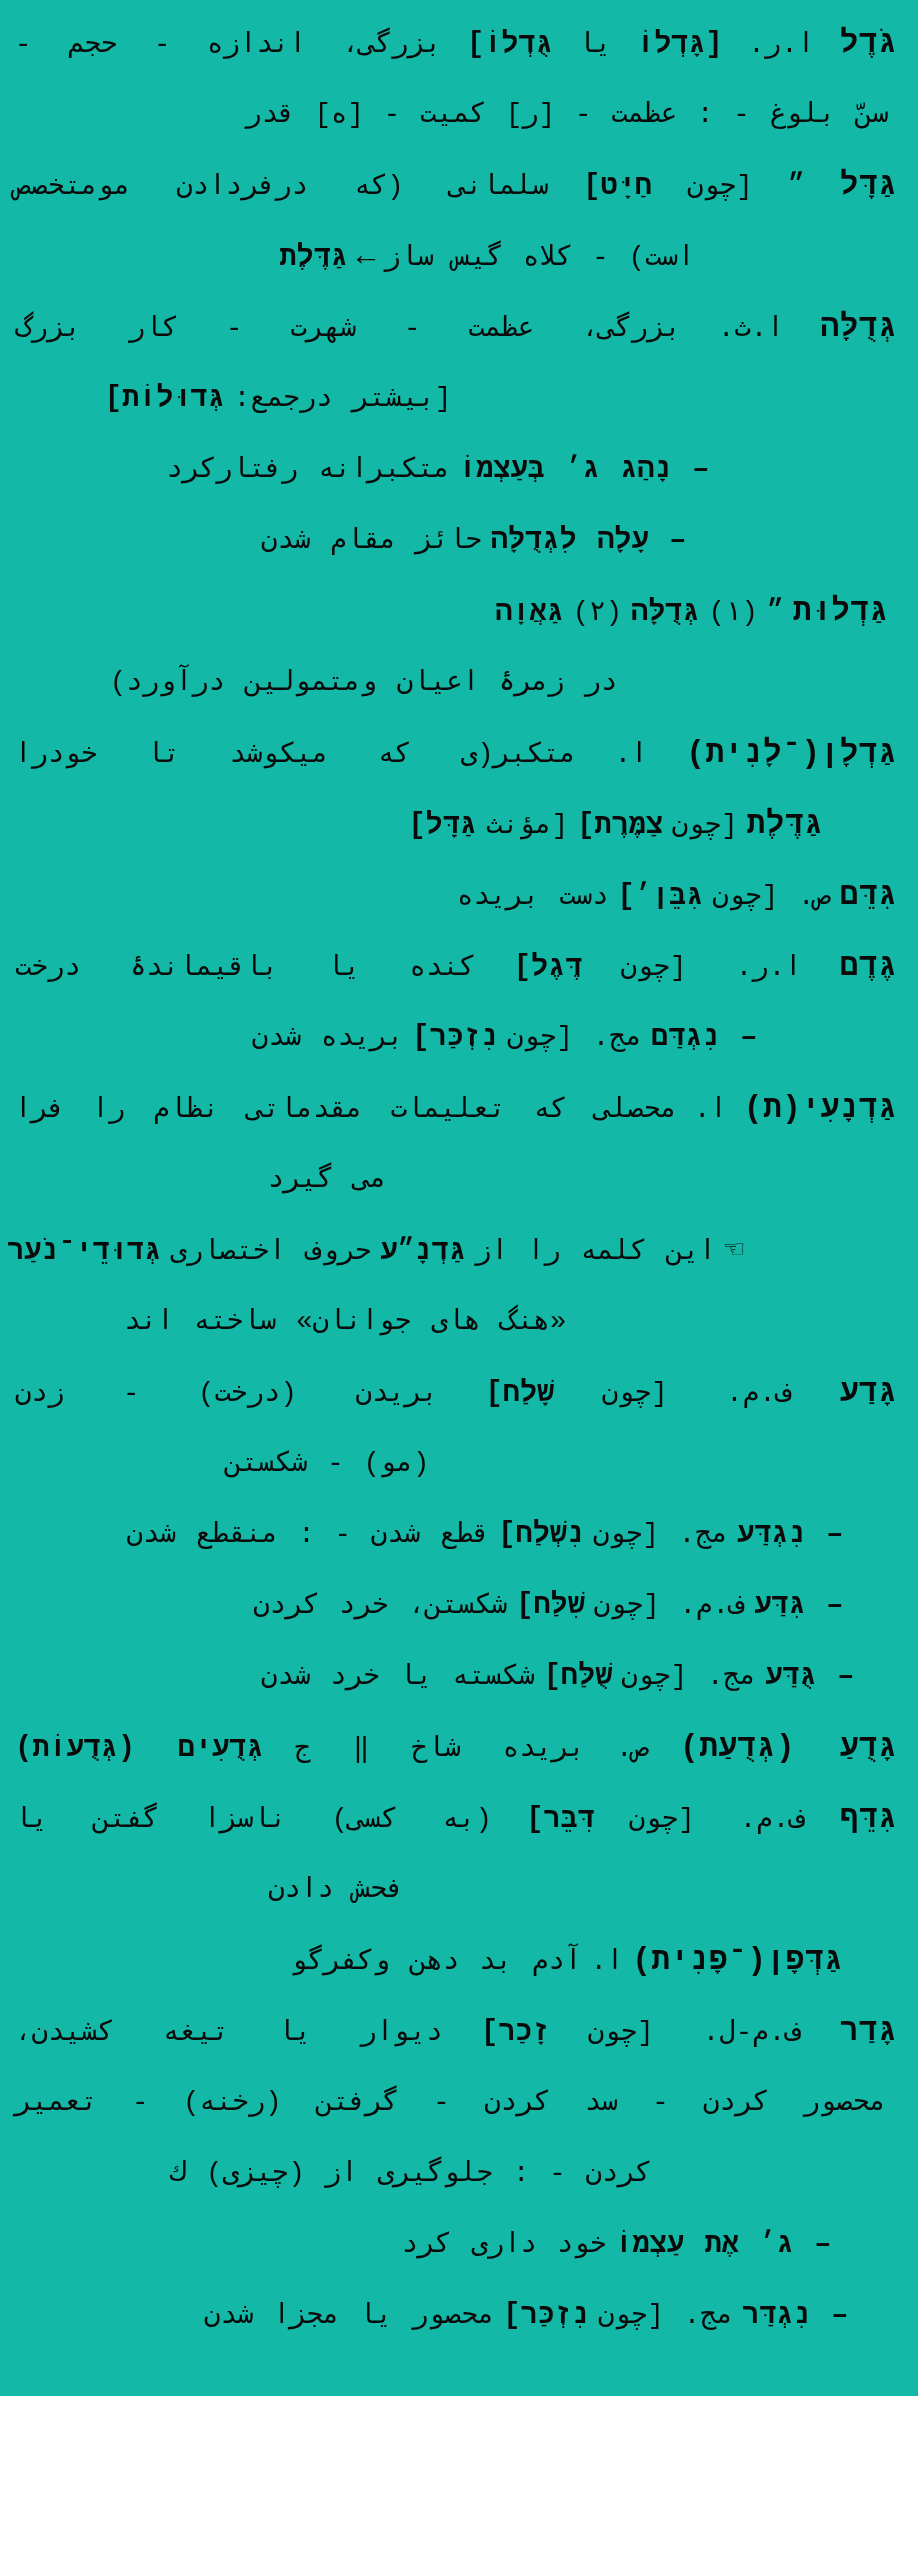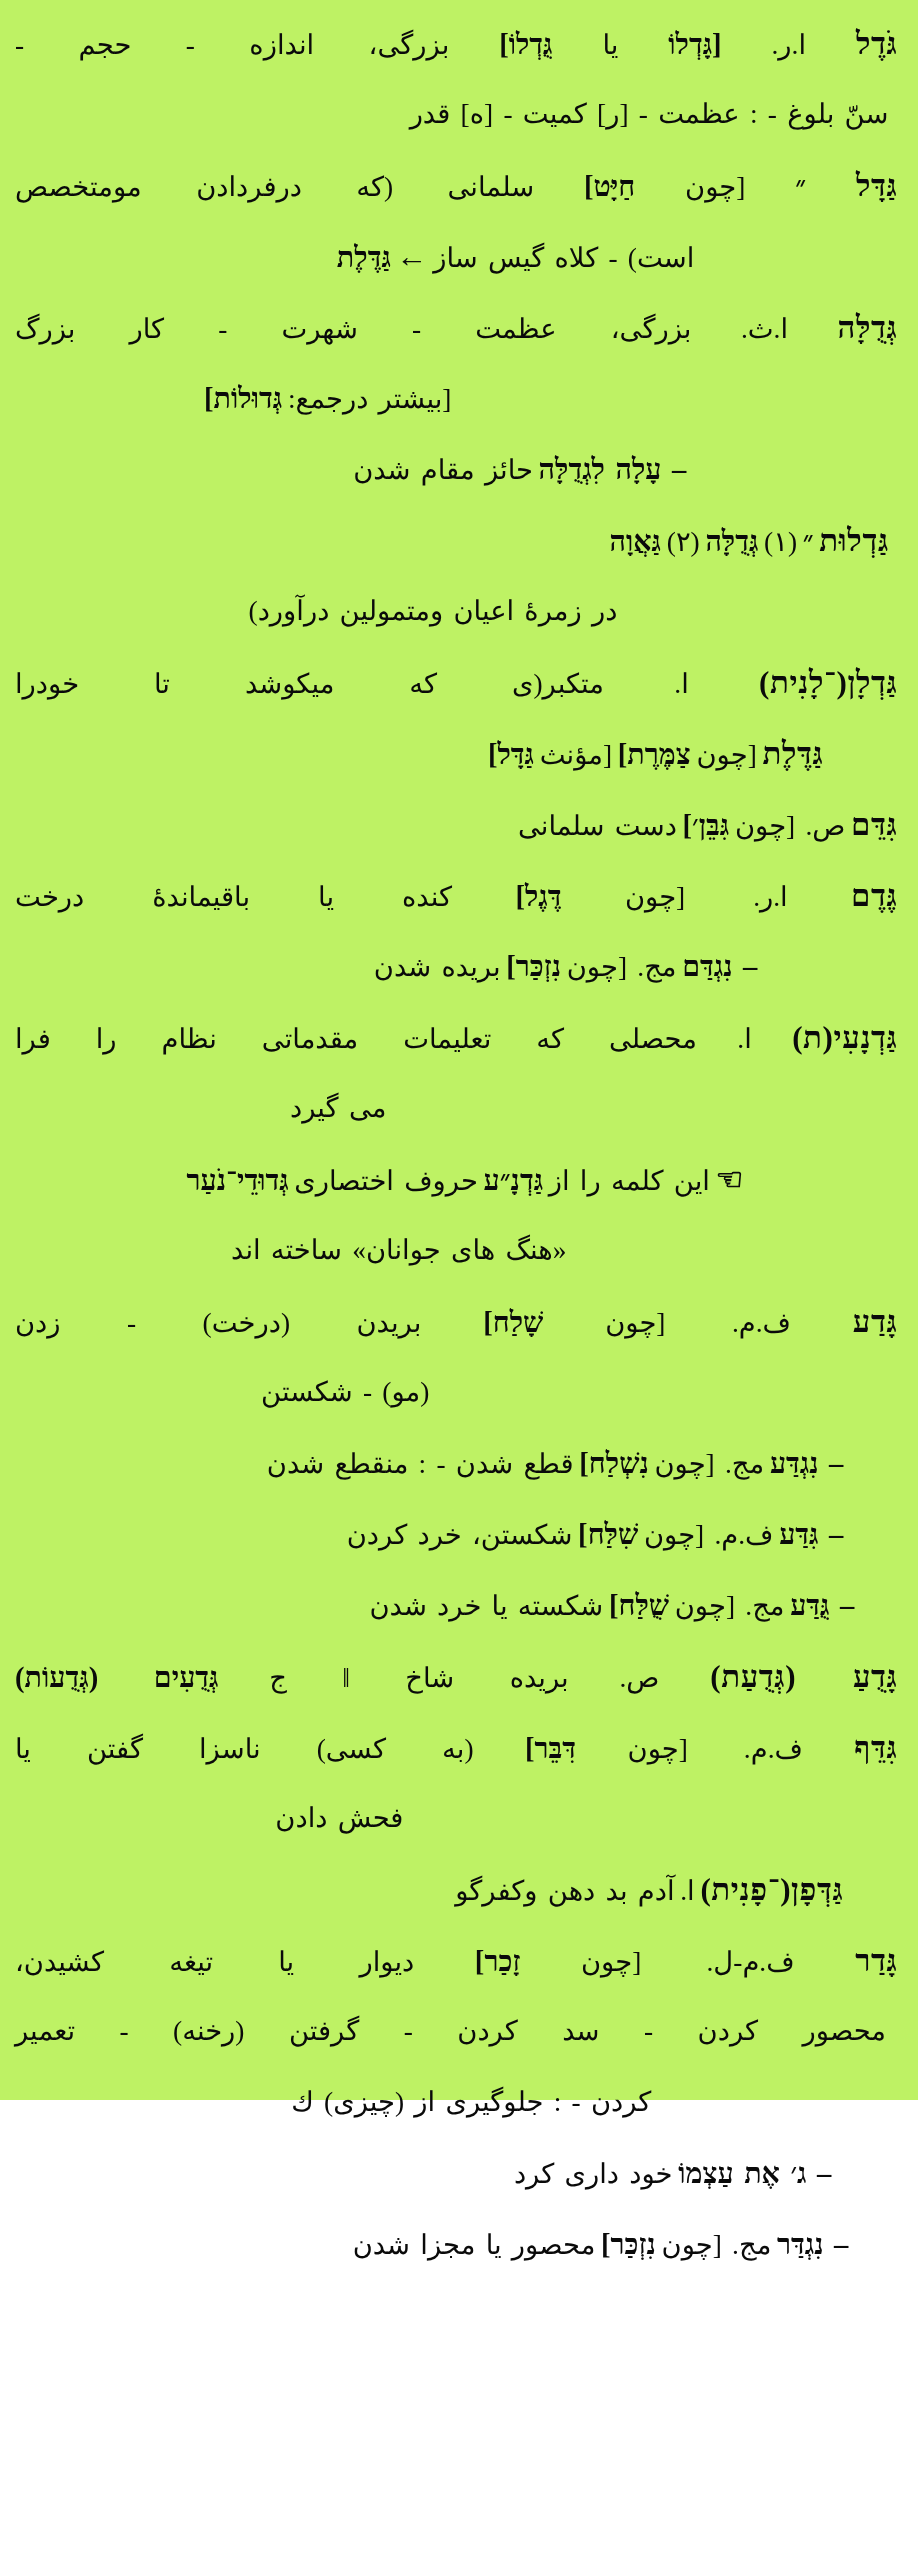--- a/index.html
+++ b/index.html
@@ -1,24 +1,24 @@
 <!DOCTYPE html>
 <html lang="fa" style="font-size:9.1px"><head>
 <meta charset="utf-8">
 <style>
   html, body { margin: 0; padding: 0; background: #ffffff; }
   body { width: 918px; height: 2576px; overflow: hidden; }
   .page {
     box-sizing: border-box;
-    width: 918px; height: 2100px;
+    width: 918px; height: 2396px;
     padding: 8px 20.6px 0 15px;
     direction: rtl;
-    font-family: Liberation Serif, serif;
+    font-family: Liberation Mono, monospace;
     color: #0a0a0a;
-    background: #bef264;
+    background: #14b8a6;
   }
   .line {
     height: 71px;
     line-height: 71px;
     text-align: right;
     white-space: nowrap;
     word-spacing: 3.4px;
   }
   .line.justify {
     text-align: justify;
@@ -35,26 +35,27 @@
 <body>
 
 <div class="page">
   <div class="column">
       <div class="line justify" style="margin-right: 0px;"><span class="seg hw">גֹּדֶל</span> <span class="seg fa">ا.ر.</span> <span class="seg he">[גָּדְלוֹ</span> <span class="seg fa">یا</span> <span class="seg he">גֻּדְלוֹ]</span> <span class="seg fa">بزرگی، اندازه - حجم -</span> </div>
       <div class="line" style="margin-right: 9px;"><span class="seg fa">سنّ بلوغ - : عظمت - [ر] کمیت - [ه] قدر</span> </div>
       <div class="line justify" style="margin-right: 0px;"><span class="seg hw">גַּדָּל</span> <span class="seg he">״</span> <span class="seg fa">[چون</span> <span class="seg he">חַיָּט]</span> <span class="seg fa">سلمانی (که درفردادن مومتخصص</span> </div>
       <div class="line" style="margin-right: 203px;"><span class="seg fa">است) - کلاه گیس ساز</span> <span class="seg sym">←</span> <span class="seg he">גַּדֶּלֶת</span> </div>
       <div class="line justify" style="margin-right: 0px;"><span class="seg hw">גְּדֻלָּה</span> <span class="seg fa">ا.ث.</span> <span class="seg fa">بزرگی،  عظمت - شهرت - کار بزرگ</span> </div>
       <div class="line" style="margin-right: 446px;"><span class="seg fa">[بیشتر درجمع:</span> <span class="seg he">גְּדוּלוֹת]</span> </div>
+      <div class="line" style="margin-right: 188px;"><span class="seg he">– נָהַג ג׳ בְּעַצְמוֹ</span> <span class="seg fa">متکبرانه رفتارکرد</span> </div>
       <div class="line" style="margin-right: 211px;"><span class="seg he">– עָלָה לִגְדֻלָּה</span> <span class="seg fa">حائز مقام شدن</span> </div>
       <div class="line" style="margin-right: 8.6px;"><span class="seg hw">גַּדְלוּת</span> <span class="seg he">״</span> <span class="seg fa">(١)</span> <span class="seg he">גְּדֻלָּה</span> <span class="seg fa">(٢)</span> <span class="seg he">גַּאֲוָה</span> </div>
       <div class="line" style="margin-right: 280px;"><span class="seg fa">در زمرۀ اعیان ومتمولین درآورد)</span> </div>
       <div class="line justify" style="margin-right: 0px;"><span class="seg hw">גַּדְלָן(־לָנִית)</span> <span class="seg fa">ا.</span> <span class="seg fa">متکبر(ی که میکوشد تا  خودرا</span> </div>
       <div class="line" style="margin-right: 74px;"><span class="seg hw">גַּדֶּלֶת</span> <span class="seg fa">[چون</span> <span class="seg he">צַמֶּרֶת]</span> <span class="seg fa">[مؤنث</span> <span class="seg he">גַּדָּל]</span> </div>
-      <div class="line" style="margin-right: 0px;"><span class="seg hw">גִּדֵּם</span> <span class="seg fa">ص.  [چون</span> <span class="seg he">גִּבֵּן׳]</span> <span class="seg fa">دست سلمانی</span> </div>
+      <div class="line" style="margin-right: 0px;"><span class="seg hw">גִּדֵּם</span> <span class="seg fa">ص.  [چون</span> <span class="seg he">גִּבֵּן׳]</span> <span class="seg fa">دست بریده</span> </div>
       <div class="line justify" style="margin-right: 0px;"><span class="seg hw">גֶּדֶם</span> <span class="seg fa">ا.ر.  [چون</span> <span class="seg he">דֶּגֶל]</span> <span class="seg fa">کنده یا باقیماندۀ درخت</span> </div>
       <div class="line" style="margin-right: 140px;"><span class="seg he">– נִגְדַּם</span> <span class="seg fa">مج.  [چون</span> <span class="seg he">נִזְכַּר]</span> <span class="seg fa">بریده شدن</span> </div>
       <div class="line justify" style="margin-right: 0px;"><span class="seg hw">גַּדְנָעִי(ת)</span> <span class="seg fa">ا.</span> <span class="seg fa">محصلی که تعلیمات مقدماتی نظام را فرا</span> </div>
       <div class="line" style="margin-right: 511px;"><span class="seg fa">می گیرد</span> </div>
       <div class="line" style="margin-right: 154px;"><span class="seg sym">☜</span> <span class="seg fa">این کلمه را از</span> <span class="seg he">גַּדְנָ״ע</span> <span class="seg fa">حروف اختصاری</span> <span class="seg he">גְּדוּדֵי־נֹעַר</span> </div>
       <div class="line" style="margin-right: 331px;"><span class="seg fa">«هنگ های جوانان» ساخته اند</span> </div>
       <div class="line justify" style="margin-right: 0px;"><span class="seg hw">גָּדַע</span> <span class="seg fa">ف.م.  [چون</span> <span class="seg he">שָׁלַח]</span> <span class="seg fa">بریدن (درخت) - زدن</span> </div>
       <div class="line" style="margin-right: 468px;"><span class="seg fa">(مو) - شکستن</span> </div>
       <div class="line" style="margin-right: 54px;"><span class="seg he">– נִגְדַּע</span> <span class="seg fa">مج. [چون</span> <span class="seg he">נִשְׁלַח]</span> <span class="seg fa">قطع شدن - : منقطع شدن</span> </div>
       <div class="line" style="margin-right: 54px;"><span class="seg he">– גִּדַּע</span> <span class="seg fa">ف.م. [چون</span> <span class="seg he">שִׁלַּח]</span> <span class="seg fa">شکستن، خرد کردن</span> </div>

